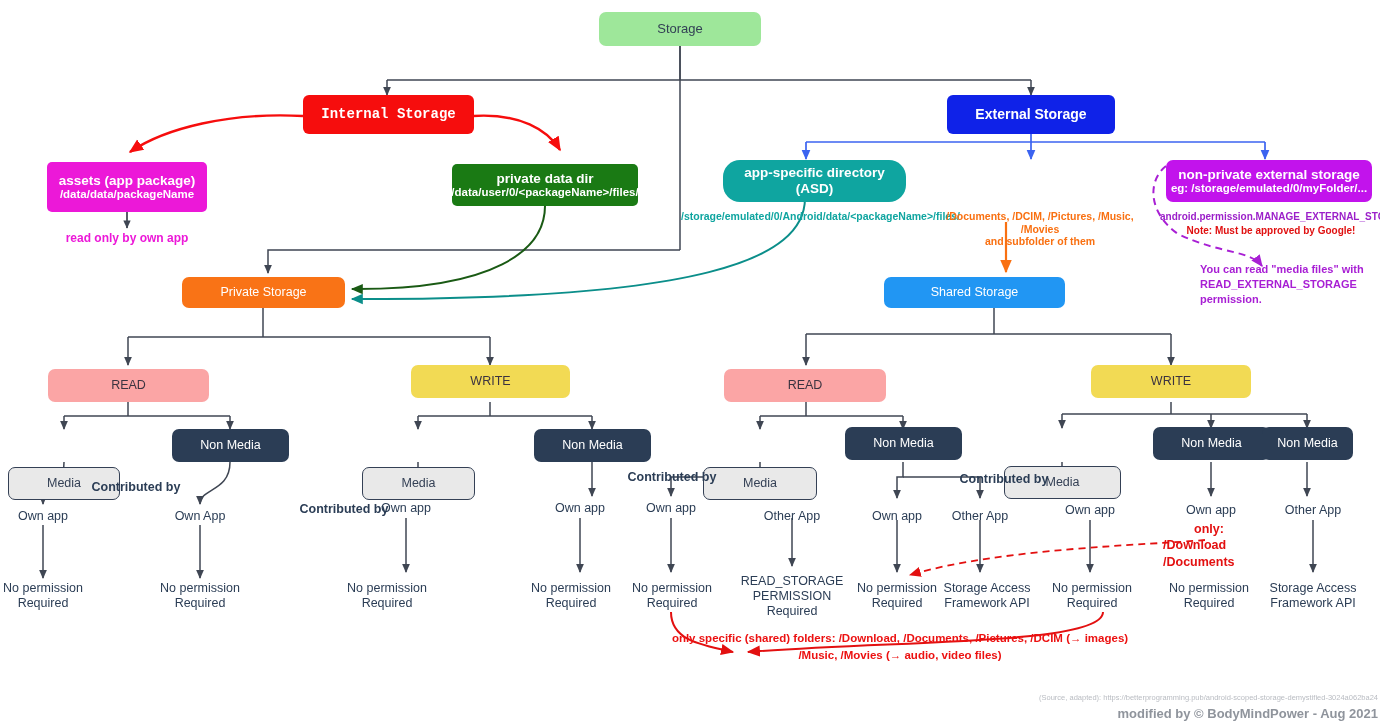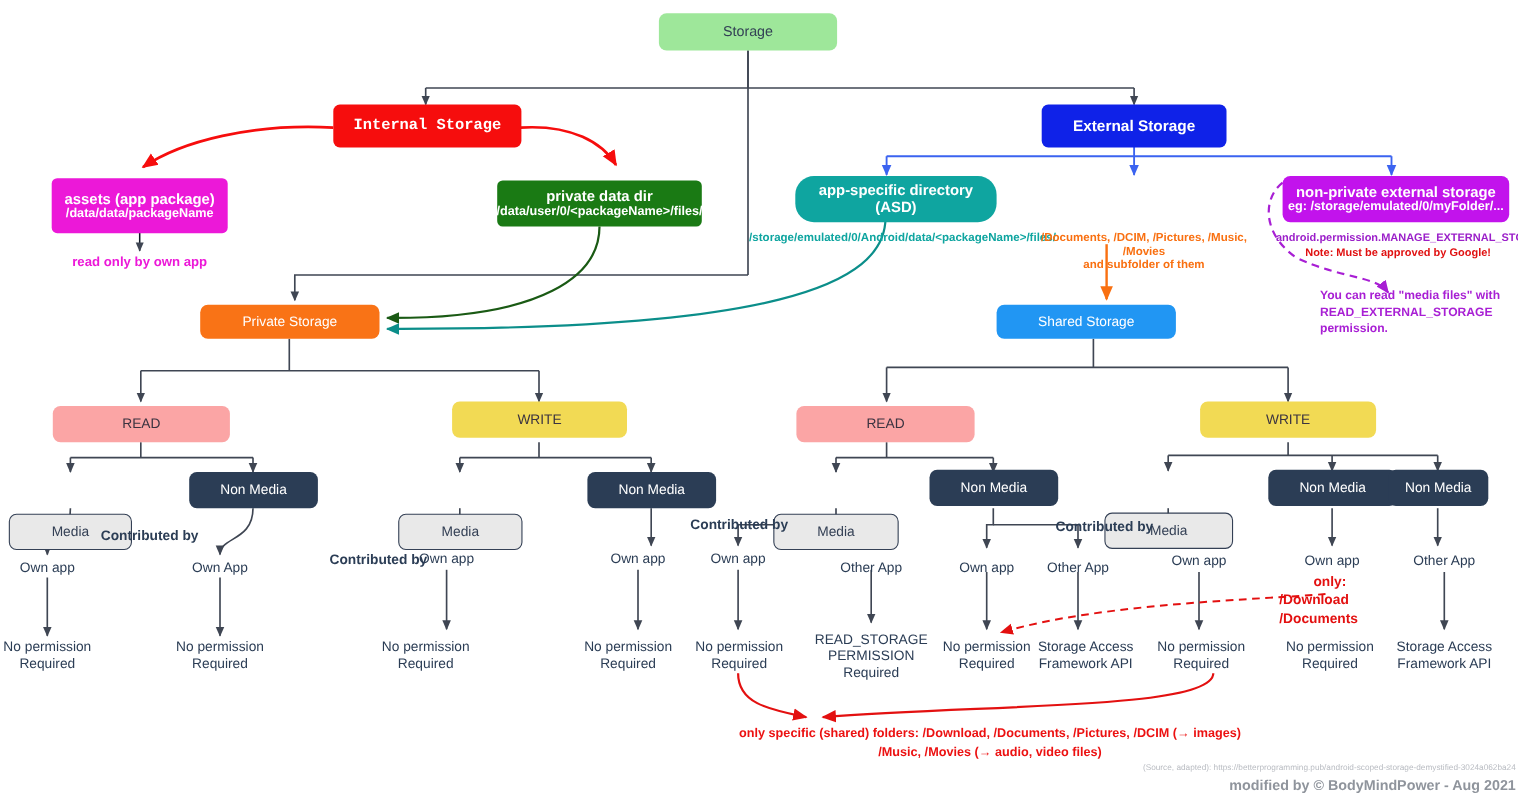--- a/index.html
+++ b/index.html
@@ -230,21 +230,21 @@
 
   <div class="node n-nonpriv" style="left:1166px;top:160px;width:206px;height:42px;">
     <span class="ttl">non-private external storage</span>
     <span class="sub">eg: /storage/emulated/0/myFolder/...</span>
   </div>
 
   <div class="node n-privstore" style="left:182px;top:277px;width:163px;height:31px;">
     <span>Private Storage</span>
   </div>
 
-  <div class="node n-sharedstore" style="left:906px;top:277px;width:163px;height:31px;">
+  <div class="node n-sharedstore" style="left:884px;top:277px;width:181px;height:31px;">
     <span>Shared Storage</span>
   </div>
 
   <div class="node n-read" style="left:48px;top:369px;width:161px;height:33px;">
     <span>READ</span>
   </div>
   <div class="node n-write" style="left:411px;top:365px;width:159px;height:33px;">
     <span>WRITE</span>
   </div>
   <div class="node n-read" style="left:724px;top:369px;width:162px;height:33px;">
@@ -362,21 +362,21 @@
     <div>READ_EXTERNAL_STORAGE</div>
     <div>permission.</div>
   </div>
 
   <div class="lbl a-red-only" style="left:1163px;top:521px;width:120px;text-align:left;">
     <div style="text-align:center;width:92px;">only:</div>
     <div>/Download</div>
     <div>/Documents</div>
   </div>
 
-  <div class="lbl a-red-foot" style="left:590px;top:659px;width:620px;">
+  <div class="lbl a-red-foot" style="left:590px;top:630px;width:620px;">
     <div>only specific (shared) folders: /Download, /Documents, /Pictures, /DCIM  (→ images)</div>
     <div>/Music, /Movies (→ audio, video files)</div>
   </div>
 
   <div class="lbl a-src" style="left:1030px;top:693px;width:348px;text-align:right;">(Source, adapted): https://betterprogramming.pub/android-scoped-storage-demystified-3024a062ba24</div>
   <div class="lbl a-mod" style="left:1030px;top:706px;width:348px;text-align:right;">modified by © BodyMindPower - Aug 2021</div>
 
 </div>
 
 </body></html>

